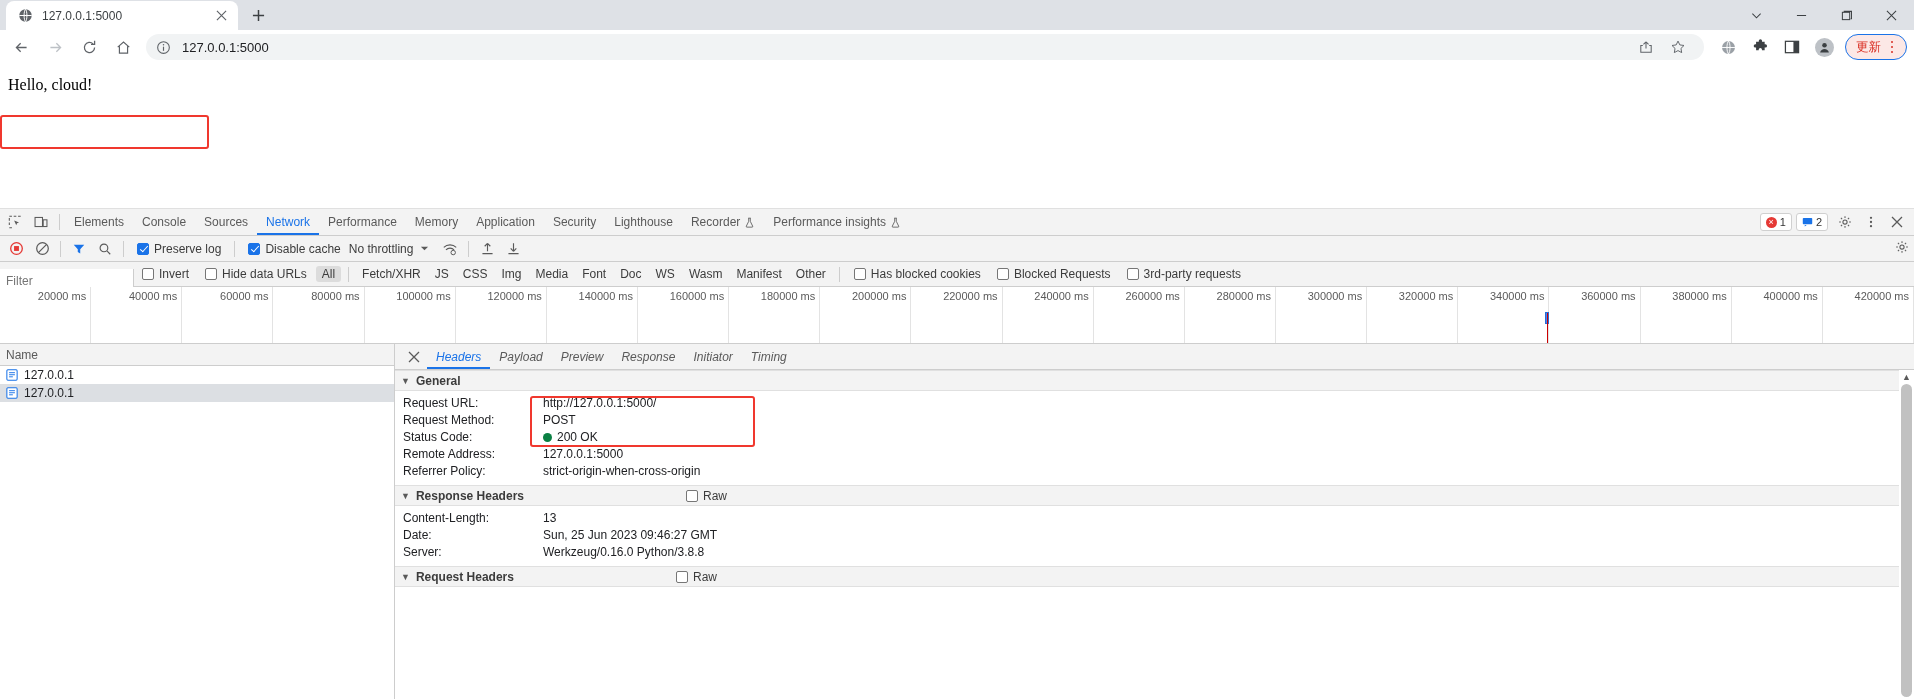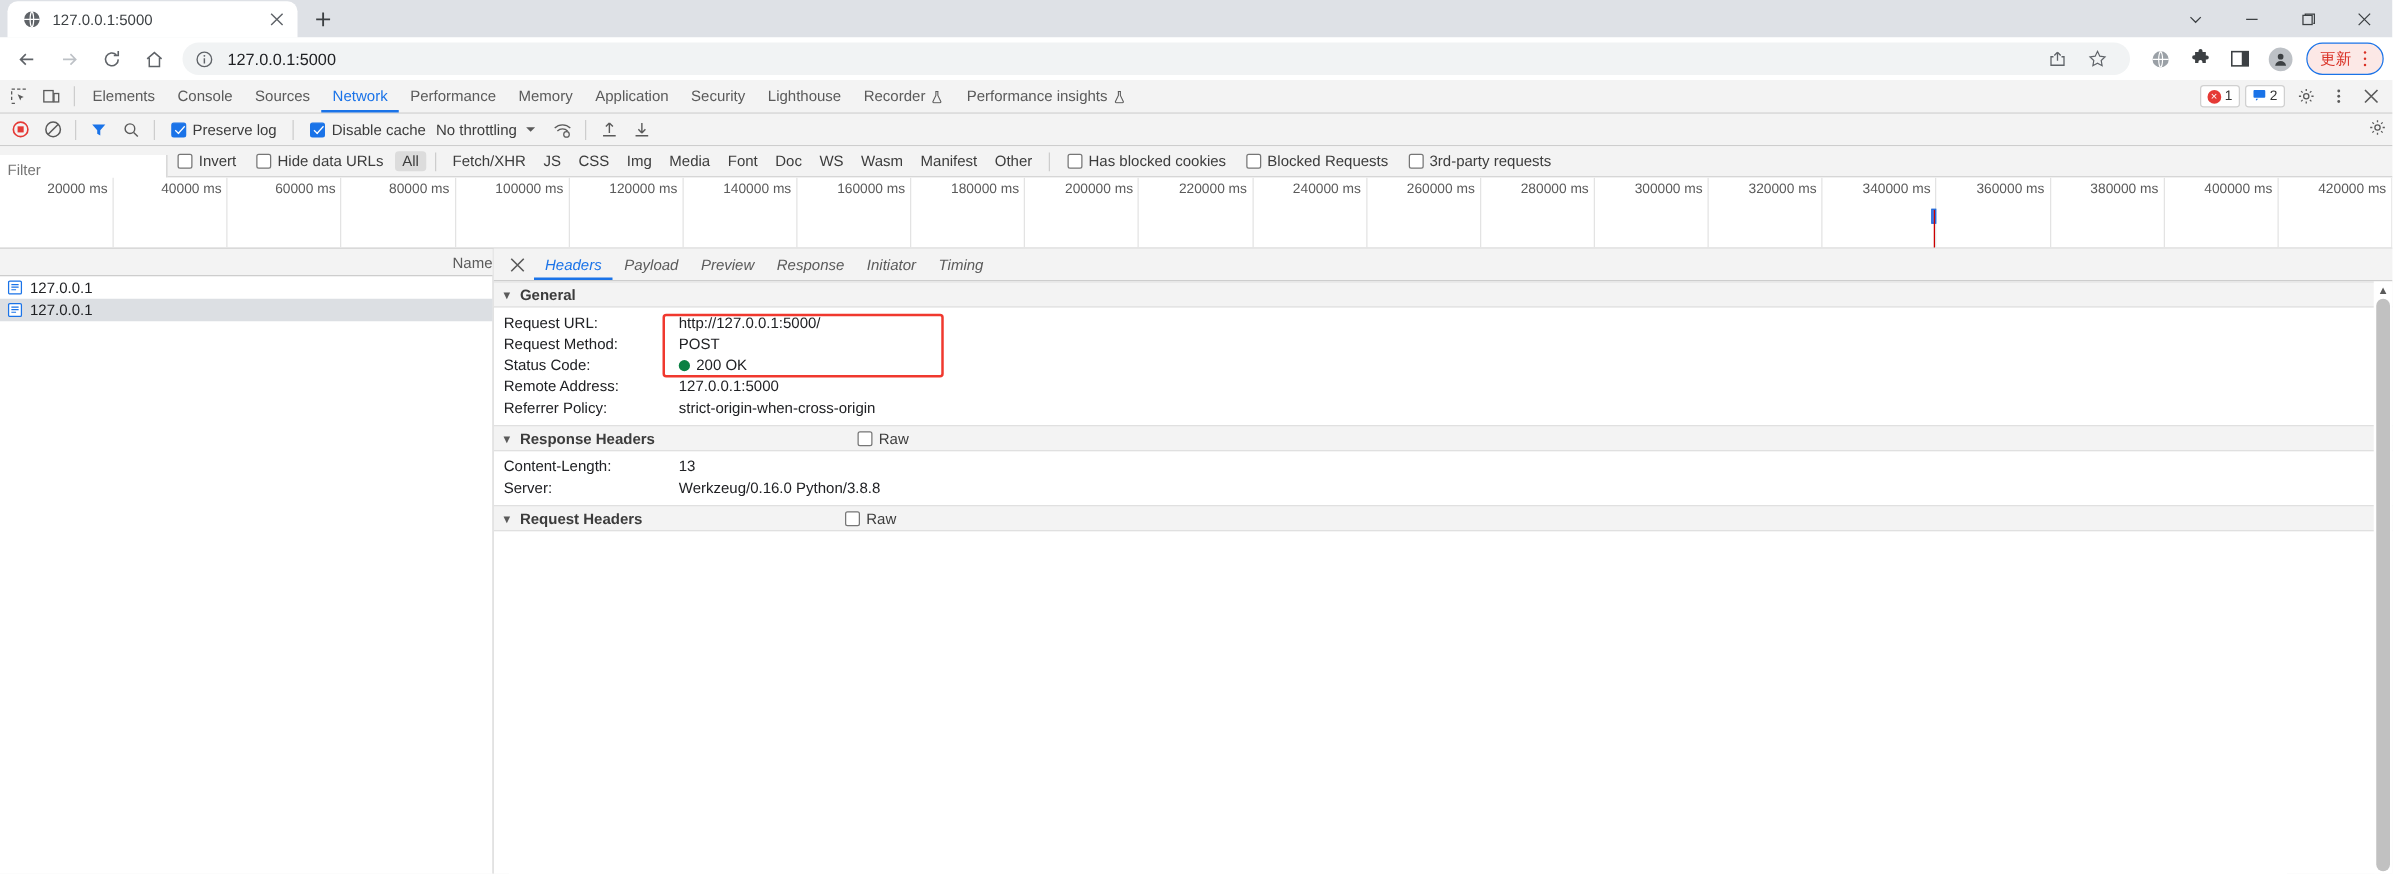--- a/index.html
+++ b/index.html
@@ -196,21 +196,21 @@
     top: 25px; border: 1px solid #2b6bd4;
   }
   .ov-redline { position: absolute; width: 1px; top: 26px; height: 31px; background: #cc0000; }
 
   
   .dt-lower { flex: 1; display: flex; min-height: 0; }
   .dt-left { width: 395px; flex: none; display: flex; flex-direction: column; border-right: 1px solid #cdcdcd; background: #fff; }
   .list-head {
     height: 22px; background: #f3f3f3; border-bottom: 1px solid #cdcdcd;
     display: flex; align-items: center; padding-left: 6px;
-    font-size: 12px; color: #5a5a5a; flex: none; justify-content: flex-end;
+    font-size: 12px; color: #5a5a5a; flex: none;
   }
   .req-row {
     height: 18px; display: flex; align-items: center; padding-left: 6px;
     gap: 6px; font-size: 12px; color: #202124; flex: none;
   }
   .req-row.sel { background: #dcdfe3; }
   .doc-ico { width: 12px; height: 12px; flex: none; }
 
   .dt-right { flex: 1; display: flex; flex-direction: column; min-width: 0; background: #fff; position: relative; }
   .det-tabbar {
@@ -373,20 +373,24 @@
     <div class="update-pill">
       <span class="lbl">更新</span>
       <span class="dots">
           <i></i>
           <i></i>
           <i></i>
         </span>
     </div>
   </div>
 
+  <div class="viewport">
+    <div class="page-text">Hello, cloud!</div>
+    <div class="hl-box-page"></div>
+  </div>
 
   <div class="devtools">
 
     <div class="dt-tabbar">
       <div class="dt-iconbtn">
         <svg width="14" height="14" viewBox="0 0 16 16">
             <path d="M1.5 1.5h3M6.5 1.5h3M11.5 1.5h3M1.5 6.5v-3M1.5 11.5v-3M1.5 14.5h3" stroke="#5a5a5a" stroke-width="1.2" fill="none"></path>
             <path d="M7 6.2l5.6 2.4-2.3.9-.9 2.3z" fill="#5a5a5a"></path>
           </svg>
       </div>
@@ -739,20 +743,24 @@
               <span class="cb"></span>
               <span>Raw</span>
             </span>
           </div>
           <div style="padding:4px 0 5px 0">
             <div class="kv">
               <span class="k">Content-Length:</span>
               <span class="v">13</span>
             </div>
             <div class="kv">
+              <span class="k">Date:</span>
+              <span class="v">Sun, 25 Jun 2023 09:46:27 GMT</span>
+            </div>
+            <div class="kv">
               <span class="k">Server:</span>
               <span class="v">Werkzeug/0.16.0 Python/3.8.8</span>
             </div>
           </div>
 
           <div class="sec-head">
             <span class="tri">▼</span>
             <span>Request Headers</span>
             <span class="raw">
               <span class="cb"></span>

